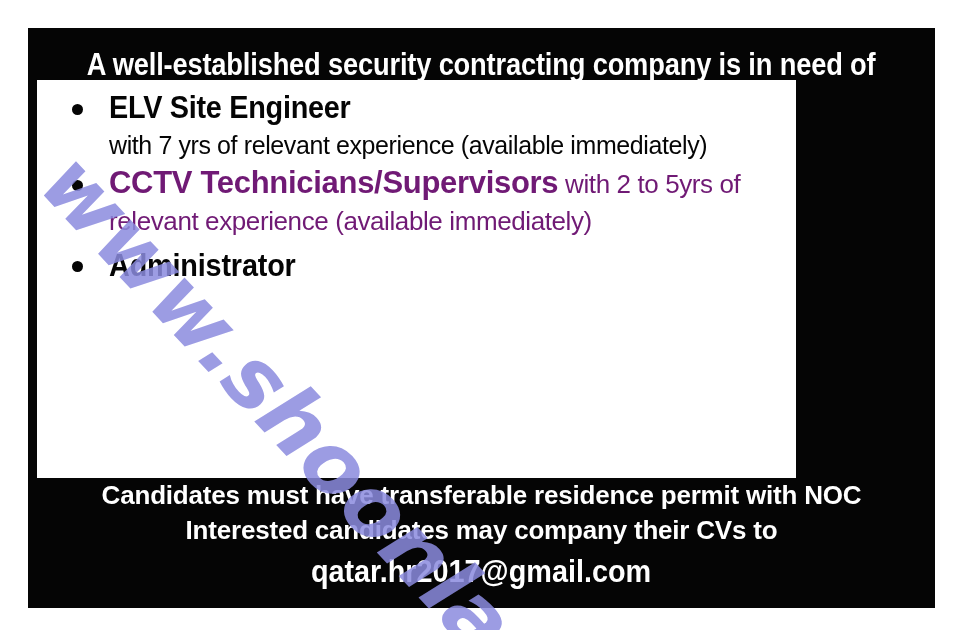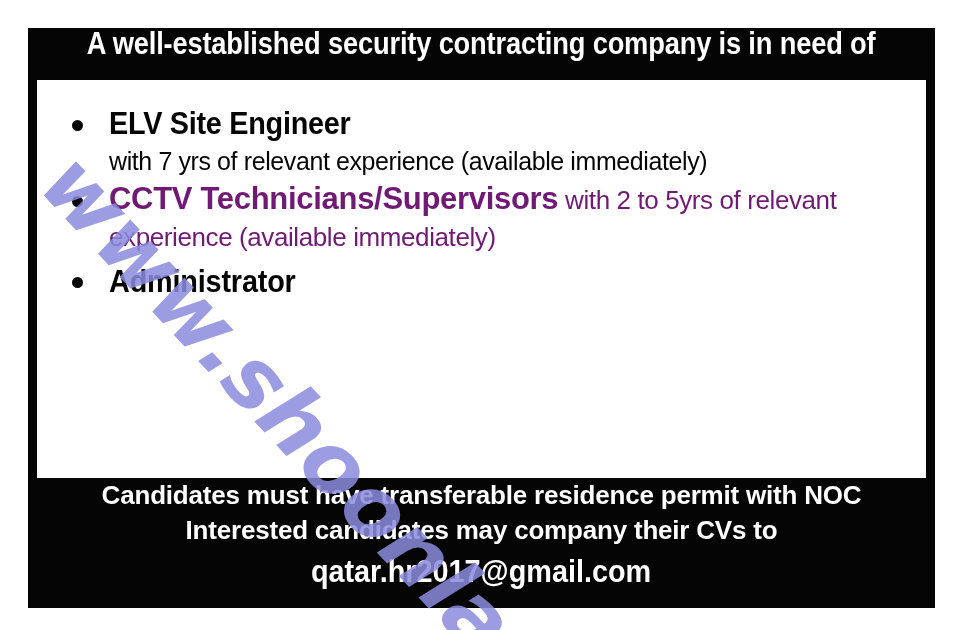--- a/index.html
+++ b/index.html
@@ -35,46 +35,46 @@
   }
 
   
   .ad-header {
     position: absolute;
     left: 0;
     top: 0;
     width: 907px;
     height: 52px;
     display: flex;
-    align-items: flex-start;
+    align-items: flex-end;
     justify-content: center;
     background: #050505;
   }
   .ad-header-text {
     color: #ffffff;
     font-family: "Liberation Sans Narrow", "Liberation Sans", sans-serif;
     font-weight: bold;
     font-size: 31px;
     line-height: 1;
     letter-spacing: -0.2px;
     transform: scaleX(0.88);
     transform-origin: center center;
     white-space: nowrap;
   }
 
   
   .ad-panel {
     position: absolute;
     left: 9px;
     top: 52px;
-    width: 889px;
+    width: 759px;
     height: 398px;
     background: #ffffff;
     box-sizing: border-box;
-    padding: 24px 10px 0 10px;
+    padding: 8px 10px 0 10px;
   }
 
   .job-list {
     list-style: none;
     margin: 0;
     padding: 0;
   }
 
   .job-item {
     position: relative;

